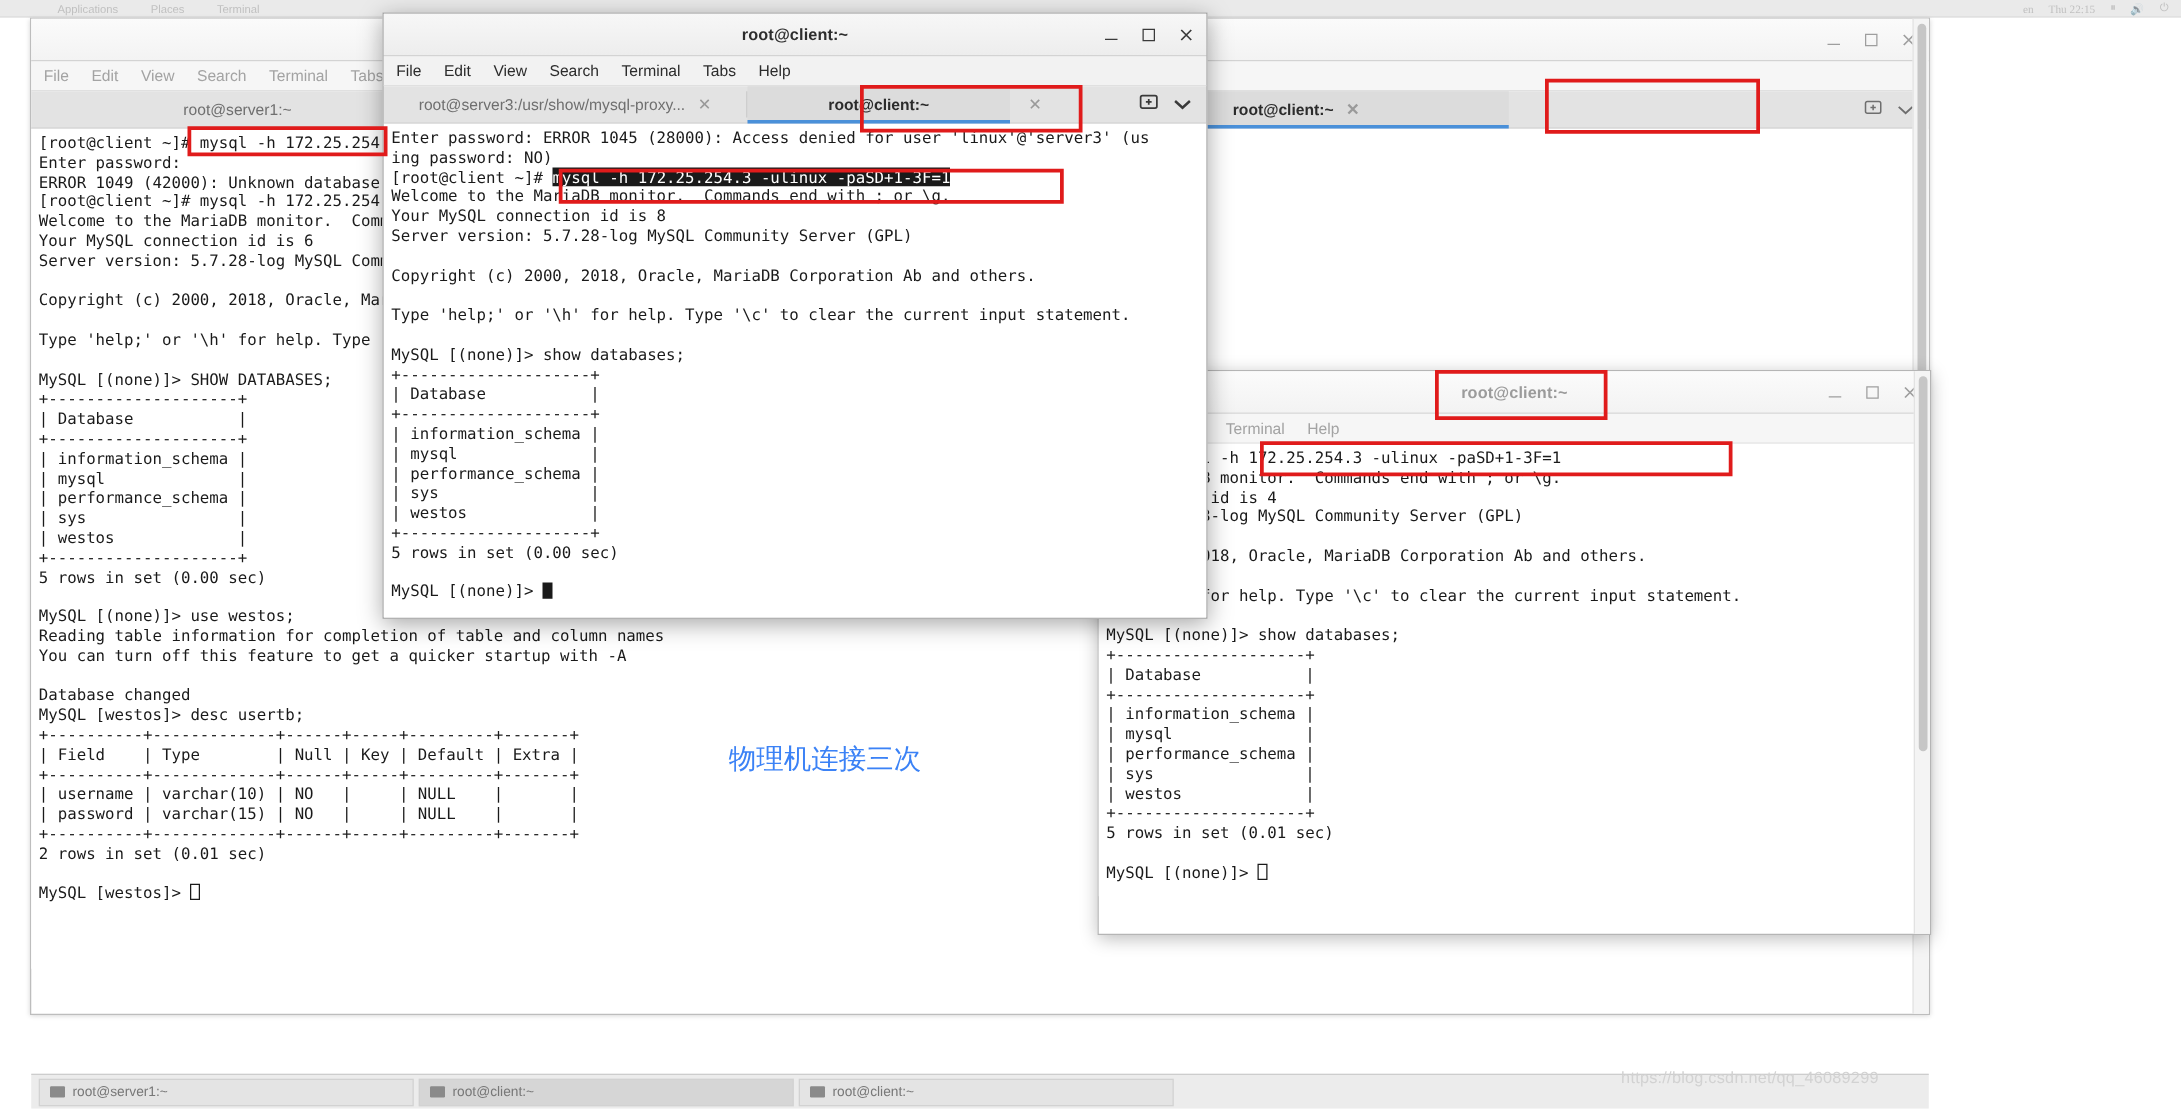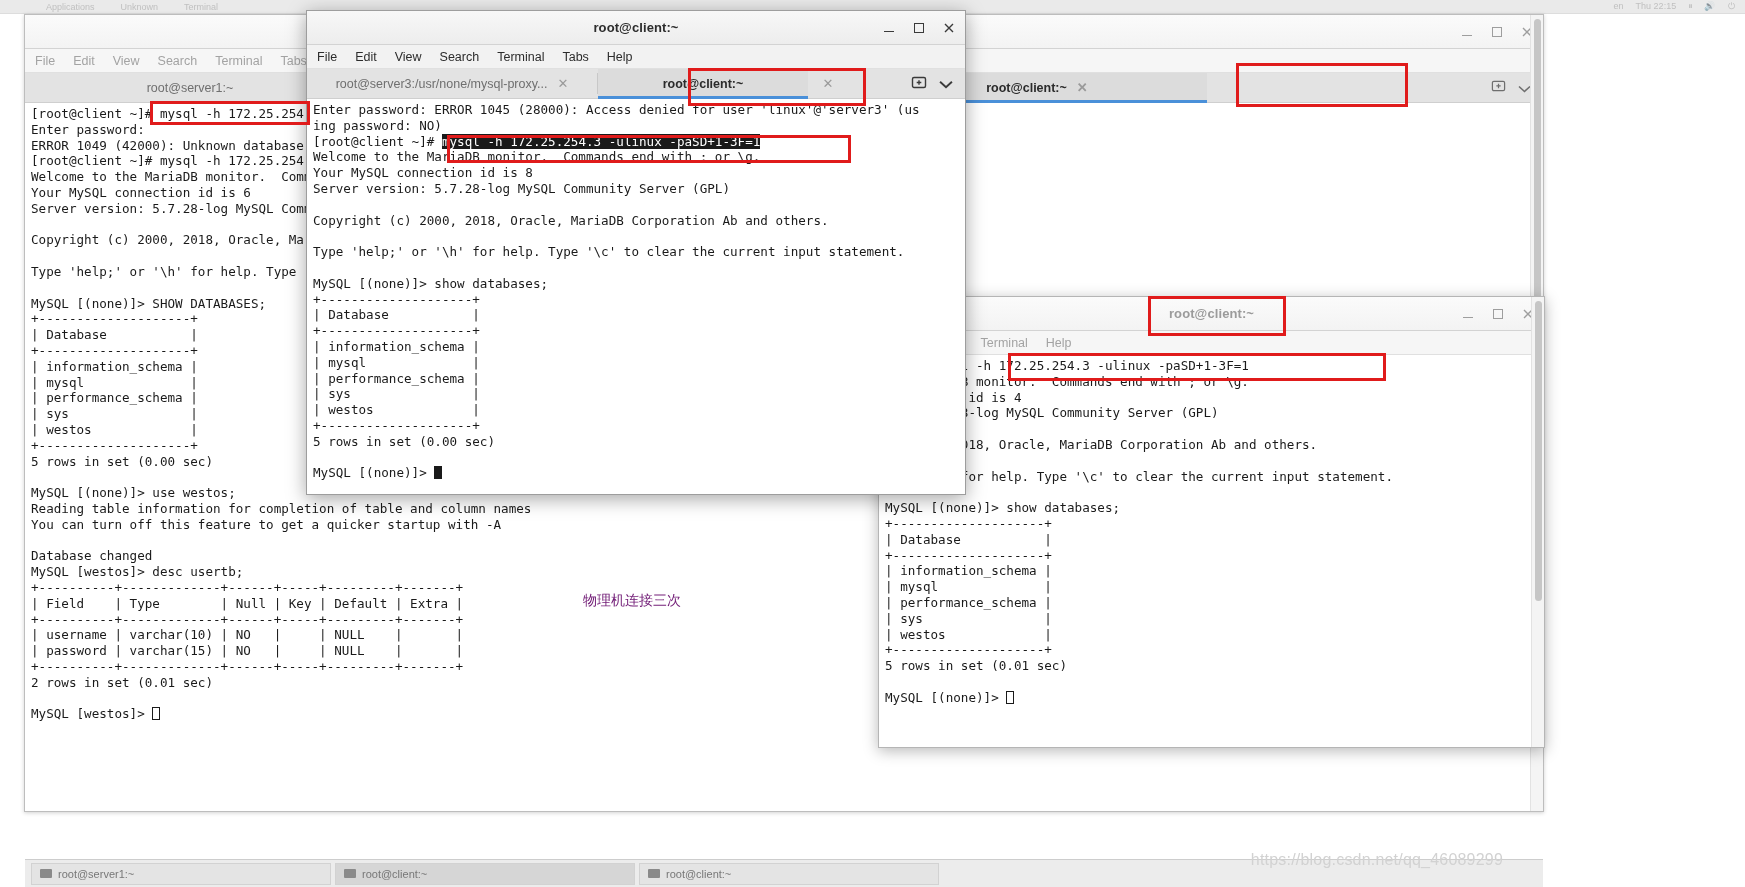--- a/index.html
+++ b/index.html
@@ -14,21 +14,21 @@
   
   .gnome-panel {
     position: absolute; left: 0; top: 0; width: 1745px; height: 14px;
     background: #d9d9d9;
     border-bottom: 1px solid #c2c2c2;
     display: flex; align-items: center;
     font-size: 9px; color: #8d8d8d;
     opacity: .55;
   }
   .gnome-panel .gp-left { display:flex; gap:26px; margin-left: 46px; }
-  .gnome-panel .gp-right { position:absolute; right: 10px; display:flex; gap:12px; align-items:flex-start; }
+  .gnome-panel .gp-right { position:absolute; right: 10px; display:flex; gap:12px; align-items:flex-end;font-family:Liberation Serif, serif; }
 
   
   .win { position: absolute; background: #ffffff; }
   .win .titlebar {
     height: 34px;
     background: linear-gradient(to bottom,#f7f7f7,#ededed);
     border-bottom: 1px solid #d3d3d3;
     display: flex; align-items: center; justify-content: center;
     position: relative;
   }
@@ -88,21 +88,21 @@
 
   .scrollbar {
     position:absolute; right:0; top:0; bottom:0; width:13px; background:#f4f4f4;
     border-left:1px solid #e2e2e2;
   }
   .scrollbar .thumb { position:absolute; left:3px; width:7px; background:#c6c6c6; border-radius:4px; }
 
   
   .redbox { position:absolute; border:3px solid #e01b1b; pointer-events:none; }
   .rednote {
-    position:absolute; color:#701a75; font-size:14px;
+    position:absolute; color:#3b82f6; font-size:22px;
     font-family: "DejaVu Sans","Liberation Sans", sans-serif;
     white-space:nowrap;
   }
 
   
   #win-back { left: 24px; top: 14px; width: 1520px; height: 798px; border:1px solid #bdbdbd; box-shadow: 0 1px 4px rgba(0,0,0,.18); }
   #win-back .term { height: 672px; }
 
   #win-right { left: 878px; top: 296px; width: 667px; height: 452px; border:1px solid #b5b5b5; box-shadow: 0 3px 14px rgba(0,0,0,.28); }
   #win-right .term { height: 362px; }
@@ -119,33 +119,33 @@
   .task-item {
     height: 22px; min-width: 300px; background:#e4e4e4; border:1px solid #d2d2d2;
     display:flex; align-items:center; gap:6px; padding:0 8px;
     font-size:11px; color:#777;
   }
   .task-item.sel { background:#d6d6d6; }
   .task-ico { width:12px; height:9px; background:#8a8a8a; border-radius:1px; }
 
   .watermark {
     position:absolute; right: 6px; bottom: 18px;
-    font-size: 16px; color:#d2d2d2; letter-spacing:.2px;
+    font-size: 13px; color:#d2d2d2; letter-spacing:.2px;
     font-family: "Liberation Sans", sans-serif;
   }
 </style>
 </head>
 <body>
 
 <div id="root">
 
   <div class="gnome-panel">
     <div class="gp-left">
       <span>Applications</span>
-      <span>Unknown</span>
+      <span>Places</span>
       <span>Terminal</span>
     </div>
     <div class="gp-right">
       <span>en</span>
       <span>Thu 22:15</span>
       <span>⏸</span>
       <span>🔊</span>
       <span>⏻</span>
     </div>
   </div>
@@ -250,21 +250,21 @@
       <span>File</span>
       <span>Edit</span>
       <span>View</span>
       <span>Search</span>
       <span>Terminal</span>
       <span>Tabs</span>
       <span>Help</span>
     </div>
     <div class="tabbar">
       <div class="tab" style="min-width:290px">
-        <span>root@server3:/usr/none/mysql-proxy...</span>
+        <span>root@server3:/usr/show/mysql-proxy...</span>
         <span class="tab-x">✕</span>
       </div>
       <div class="tab-sep"></div>
       <div class="tab active" style="min-width:210px">
         <span>root@client:~</span>
       </div>
       <div class="tab" style="min-width:40px">
         <span class="tab-x">✕</span>
       </div>
       <div class="tabbar-tools">

